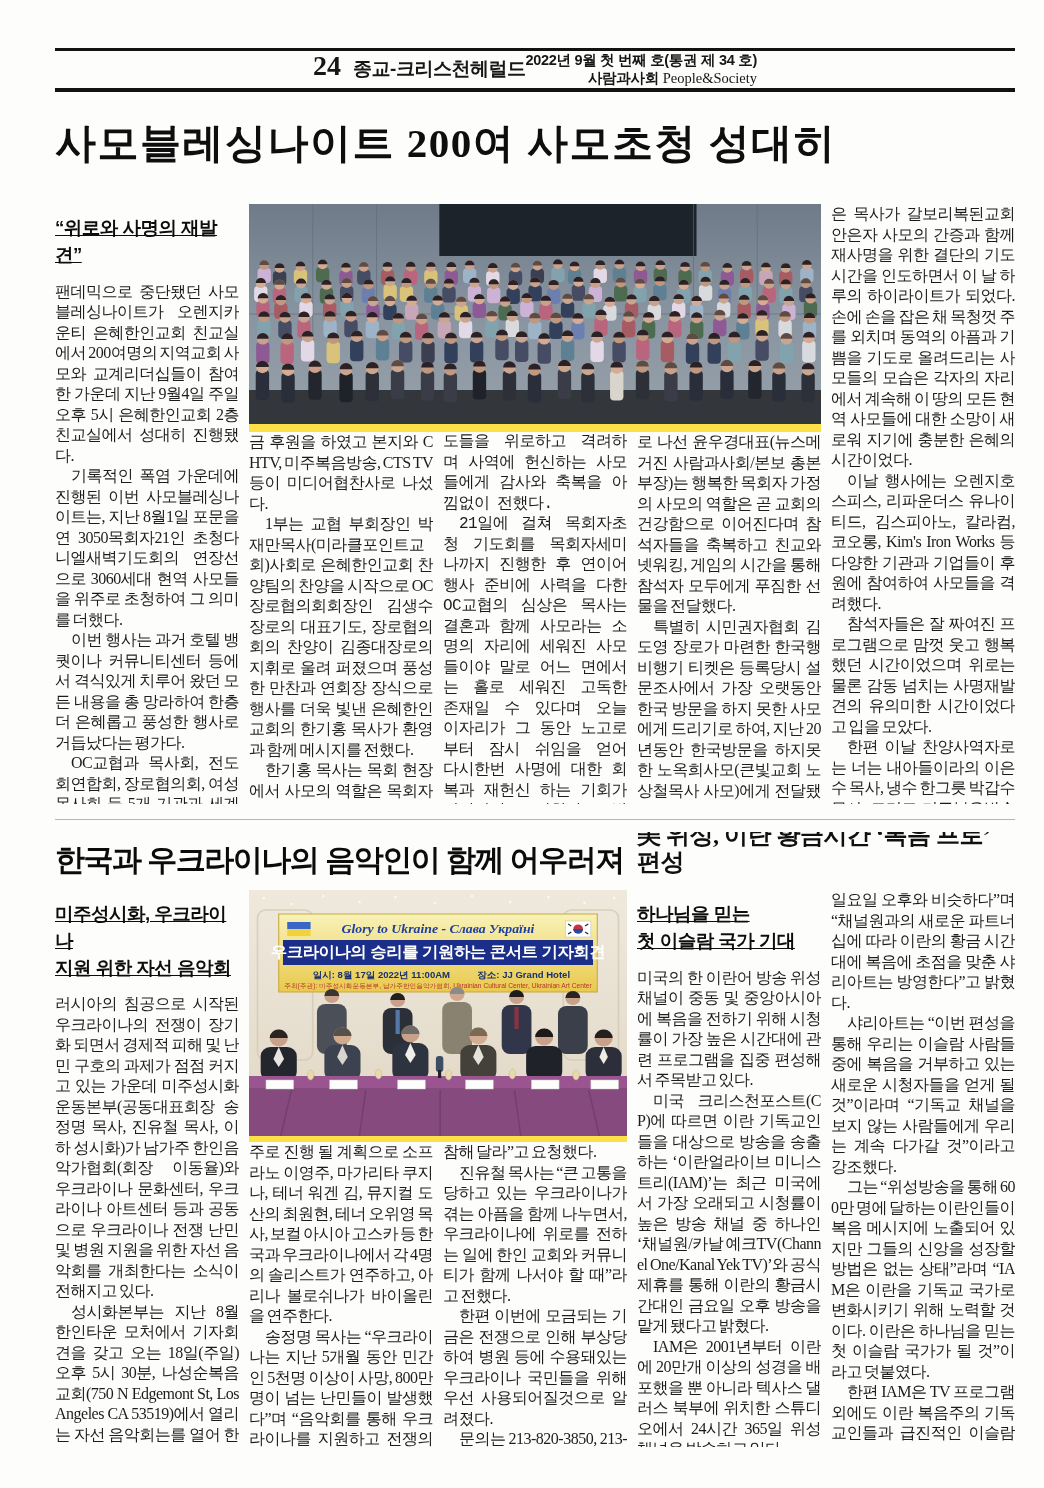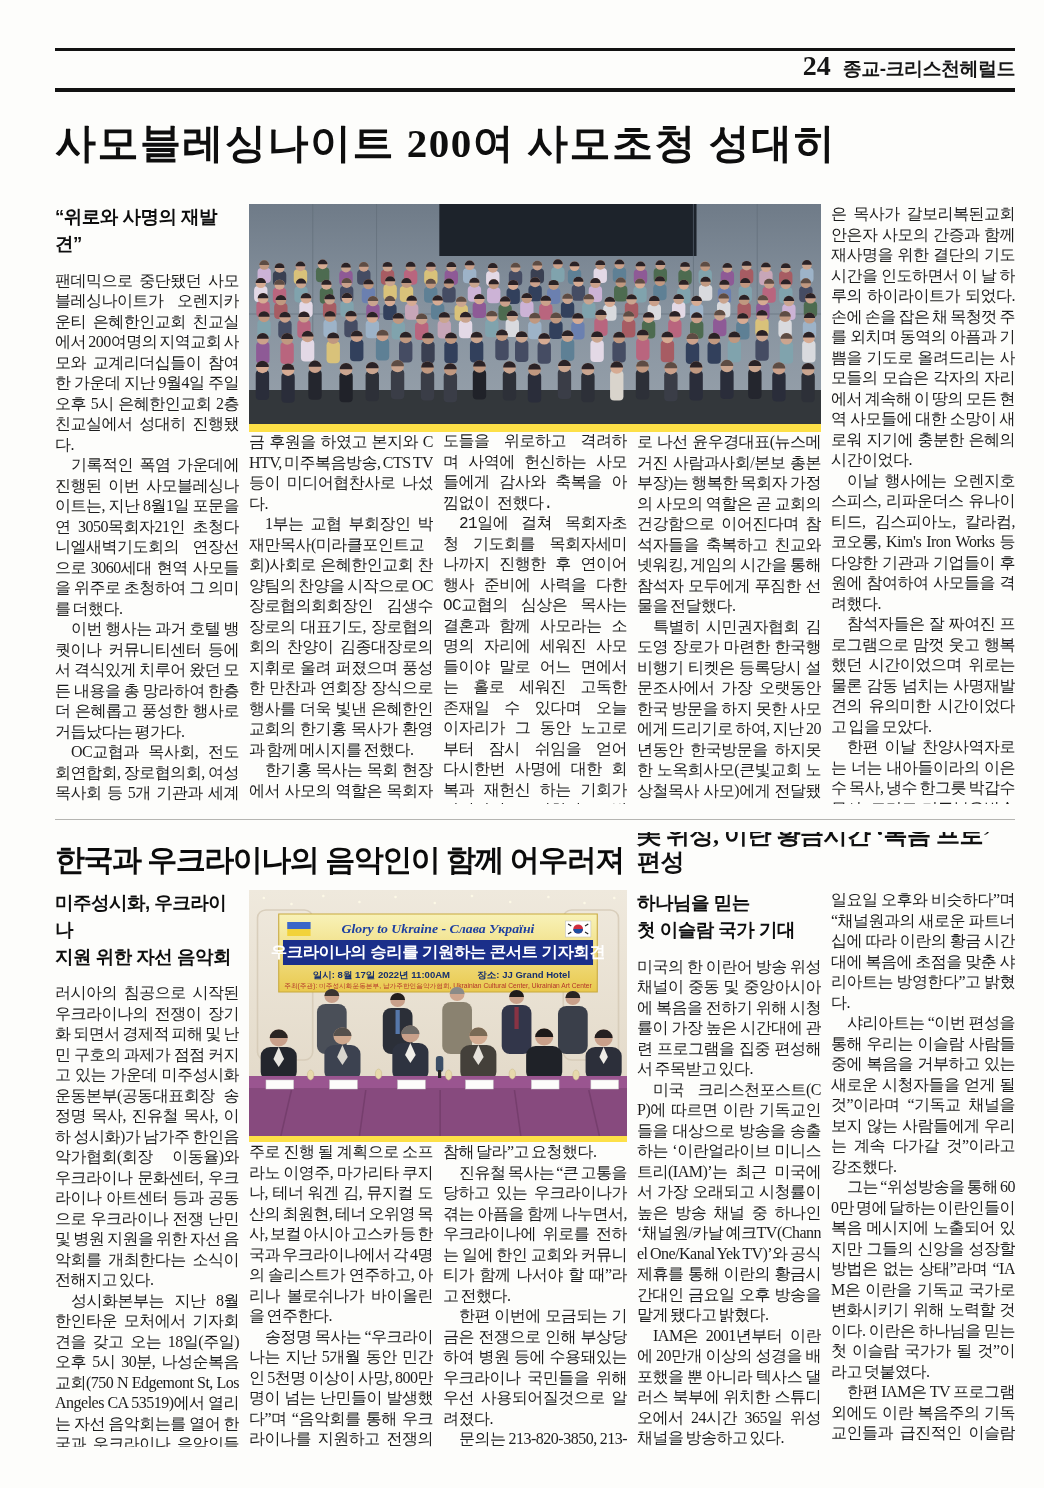--- a/index.html
+++ b/index.html
@@ -4,21 +4,21 @@
 <style>
   html,body{margin:0;padding:0;background:#e9e9e9;}
   .page{
     position:relative; width:1044px; height:1488px; margin:0 auto;
     background:#fdfdfb; color:#161616; overflow:hidden;
     font-family:"Liberation Serif", serif;
   }
   
   .rule-top{position:absolute; top:48px; left:55px; width:960px; height:3px; background:#121212;}
   .rule-thick{position:absolute; top:88px; left:55px; width:960px; height:4px; background:#121212;}
-  .masthead{position:absolute; top:52px; left:55px; width:960px; display:flex; justify-content:flex-end; align-items:flex-start;}
+  .masthead{position:absolute; top:52px; left:55px; width:960px; display:flex; justify-content:center; align-items:flex-start;}
   .mh-left{display:flex; align-items:baseline; gap:12px;}
   .page-num{font:600 28px/1 "Liberation Serif", serif;}
   .paper-name{font:700 19px/1.2 "Liberation Sans", sans-serif; letter-spacing:-0.5px;}
   .mh-right{text-align:right; line-height:1.15;}
   .issue-line{font:600 14.5px/1.2 "Liberation Sans", sans-serif; letter-spacing:-0.3px;}
   .section-line{font:700 14.5px/1.3 "Liberation Sans", sans-serif; letter-spacing:-0.3px;}
   .section-line .en{font:400 14.5px "Liberation Serif", serif; letter-spacing:0;}
   
   .headline1{
     position:absolute; top:120px; left:55px; width:960px; margin:0;
@@ -35,22 +35,23 @@
   .a1-col3{grid-area:2/3/3/4;font-family:Liberation Mono, monospace;}
   .a1-col4{grid-area:2/4/3/5;}
   .a1-col5{grid-area:1/5/3/6;}
   .col{overflow:hidden;}
   .para{
     margin:0; font-size:16px; line-height:20.5px; text-align:justify;
     word-break:break-all; letter-spacing:-0.5px; word-spacing:-1.5px; text-indent:1em; color:#1c1c1c;
   }
   .para.cont{text-indent:0;}
   .subhead{
-    margin:0 0 13px 0; font:700 18.5px/1.45 "Liberation Sans", sans-serif; letter-spacing:-0.5px; color:#0d0d0d;
+    margin:11px 0 13px 0; font:700 18.5px/1.45 "Liberation Sans", sans-serif; letter-spacing:-0.5px; color:#0d0d0d;
     white-space:pre-line;
+    text-decoration:underline;
   }
   .byline{margin:-20.5px 0 16px 0; font:700 12.5px/20.5px "Liberation Sans", sans-serif; color:#0c4a6e; text-align:left;}
   
   .divider{position:absolute; top:819px; left:55px; width:960px; height:1px; background:#b5b5b2;}
   .a2{
     position:absolute; top:832px; left:55px; width:960px; height:615px;
     display:grid; grid-template-columns:repeat(5,1fr); grid-template-rows:58px 252px 1fr; column-gap:10px; overflow:hidden;
   }
   .h2-left{
     grid-area:1/1/2/4; align-self:end; margin:0 0 14px 0;
@@ -72,20 +73,27 @@
 </head>
 <body>
 
 <div class="page">
 
   <div class="rule-top"></div>
   <div class="masthead">
     <div class="mh-left">
       <span class="page-num">24</span>
       <span class="paper-name">종교-크리스천헤럴드</span>
+    </div>
+    <div class="mh-right">
+      <div class="issue-line">2022년 9월 첫 번째 호(통권 제 34 호)</div>
+      <div class="section-line">
+        <span>사람과사회</span>
+        <span class="en">People&amp;Society</span>
+      </div>
     </div>
   </div>
   <div class="rule-thick"></div>
 
   <h1 class="headline1">사모블레싱나이트 200여 사모초청 성대히</h1>
 
   <section class="a1">
     <div class="col a1-col1">
       <h3 class="subhead">“위로와 사명의 재발견”</h3>
       <div>

